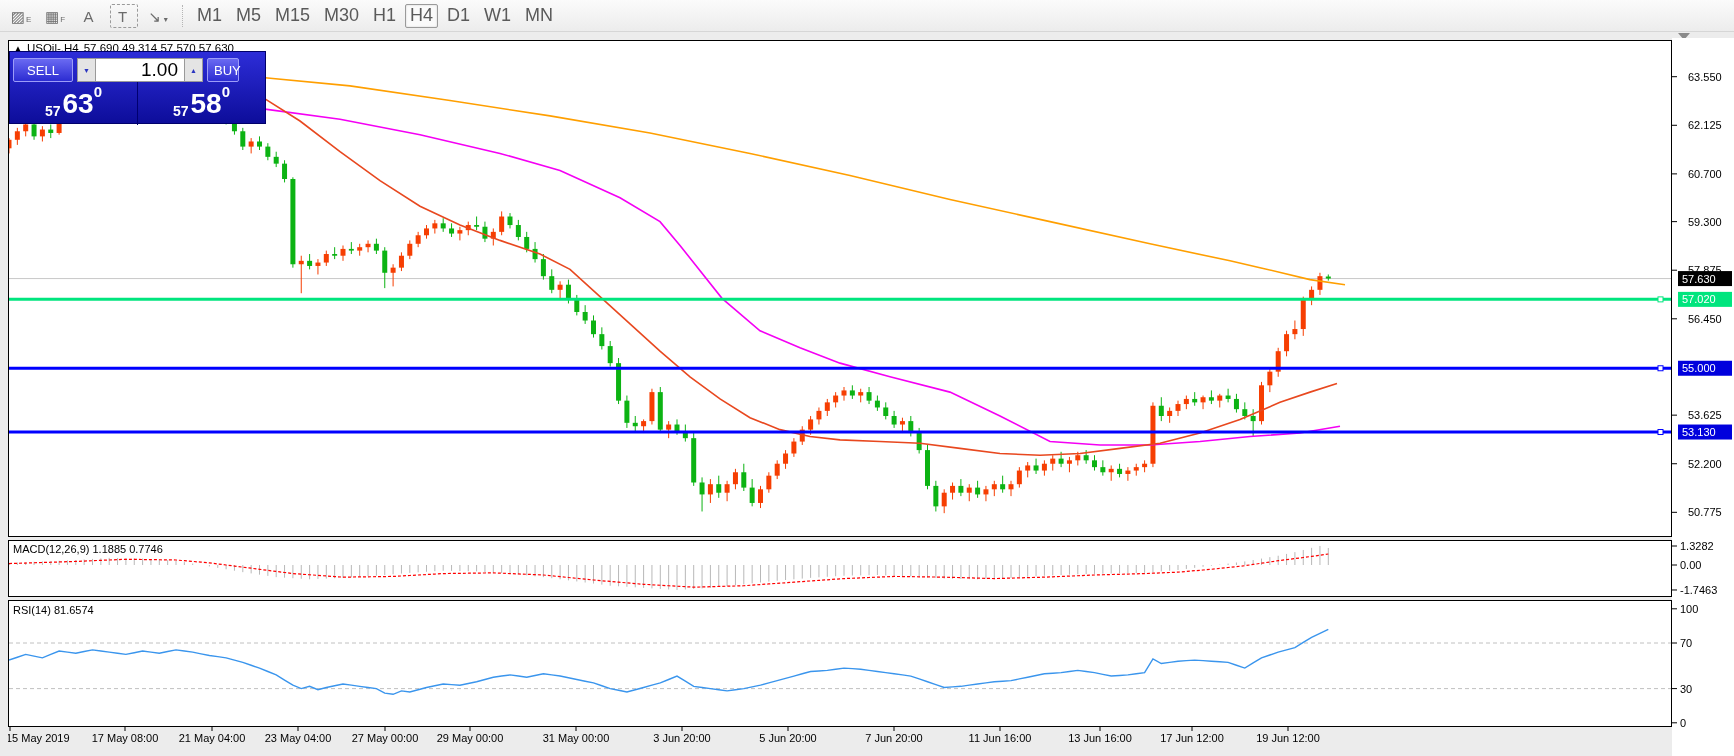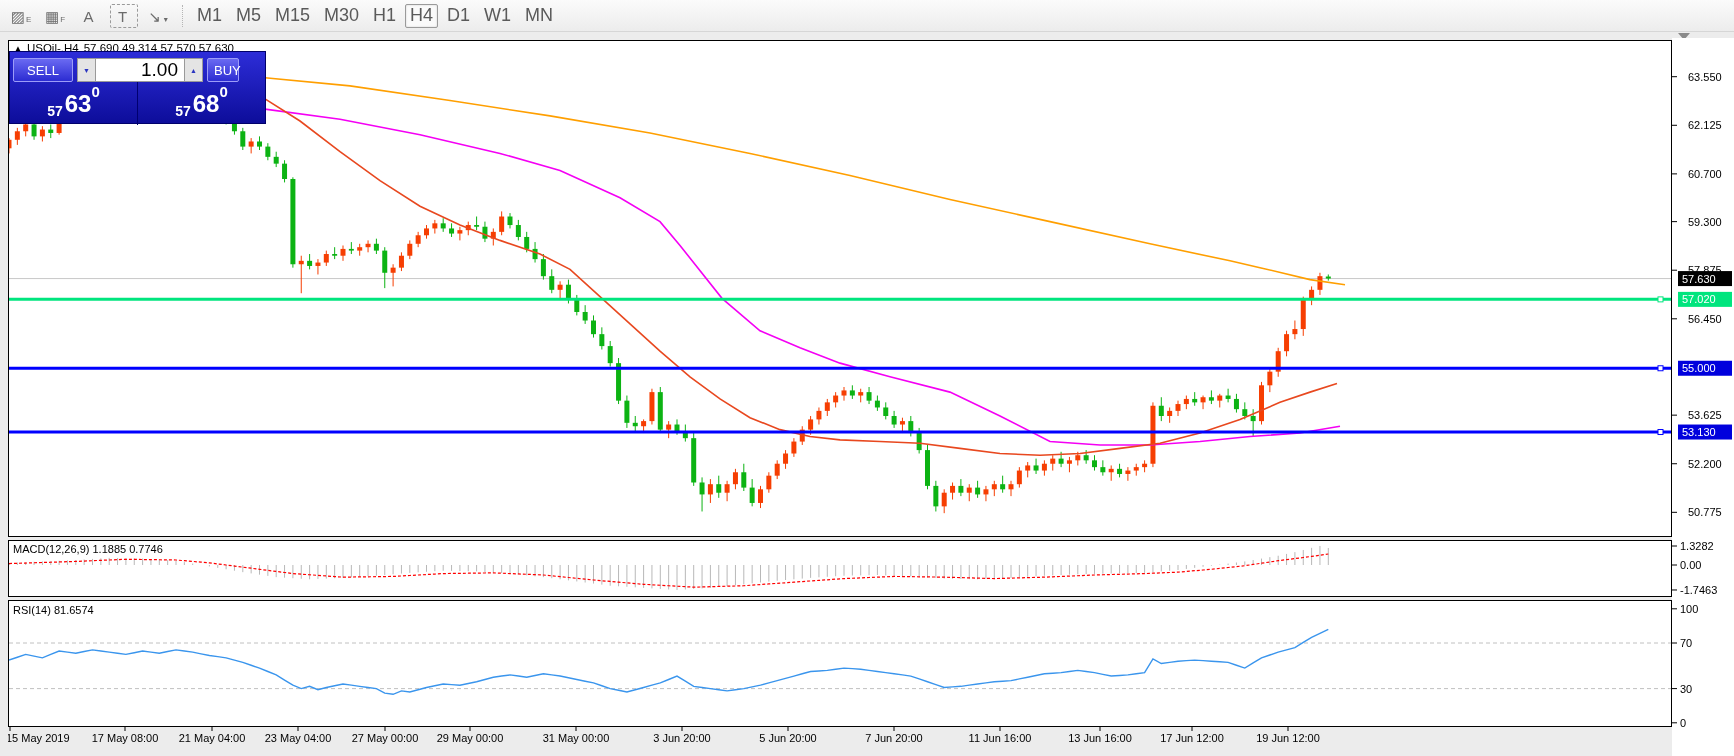--- a/index.html
+++ b/index.html
@@ -38,21 +38,21 @@
   .tp-sell{width:60px;margin-right:4px;}
   .tp-buy{width:32px;margin-left:4px;}
   .tp-spin{width:19px;height:24px;background:#e4e4e4;border:1px solid #9a9a9a;color:#2a35c0;
            font-size:7px;padding:0;cursor:pointer;}
   .tp-input{width:82px;height:22px;border:1px solid #9a9a9a;border-left:none;border-right:none;
             text-align:right;font-size:19px;padding:0 6px 0 0;font-family:"Liberation Sans",sans-serif;}
   .tp-prices{display:flex;height:43px;}
   .tp-half{flex:1;display:flex;justify-content:center;align-items:center;color:#fff;}
   .tp-div{width:1px;background:#000070;}
   .px-small{font-size:14px;font-weight:bold;align-self:flex-end;margin:0 2px 6px 0;}
-  .px-big{font-size:24px;font-weight:bold;line-height:34px;}
+  .px-big{font-size:28px;font-weight:bold;line-height:34px;}
   .px-sup{font-size:15px;font-weight:bold;align-self:flex-start;margin-top:1px;}
 
   #corner-tri{position:absolute;left:1678px;top:33px;width:0;height:0;
               border-left:6px solid transparent;border-right:6px solid transparent;
               border-top:7px solid #8a8a8a;}
   svg{font-family:"Liberation Sans",sans-serif;}
 </style>
 </head>
 <body>
 
@@ -119,21 +119,21 @@
       </div>
       <div class="tp-prices">
         <div class="tp-half">
           <span class="px-small">57</span>
           <span class="px-big">63</span>
           <span class="px-sup">0</span>
         </div>
         <div class="tp-div"></div>
         <div class="tp-half">
           <span class="px-small">57</span>
-          <span class="px-big">68</span>
+          <span class="px-big">58</span>
           <span class="px-sup">0</span>
         </div>
       </div>
     </div>
 
     <svg id="chart-svg" width="1726" height="718">
         <rect x="1664" y="0" width="62" height="718" fill="#ffffff"></rect>
         <rect x="0.5" y="2.5" width="1663" height="496" fill="#fff" stroke="#000" stroke-width="1"></rect>
         <rect x="0.5" y="502.5" width="1663" height="56" fill="#fff" stroke="#000" stroke-width="1"></rect>
         <rect x="0.5" y="562.5" width="1663" height="126" fill="#fff" stroke="#000" stroke-width="1"></rect>

